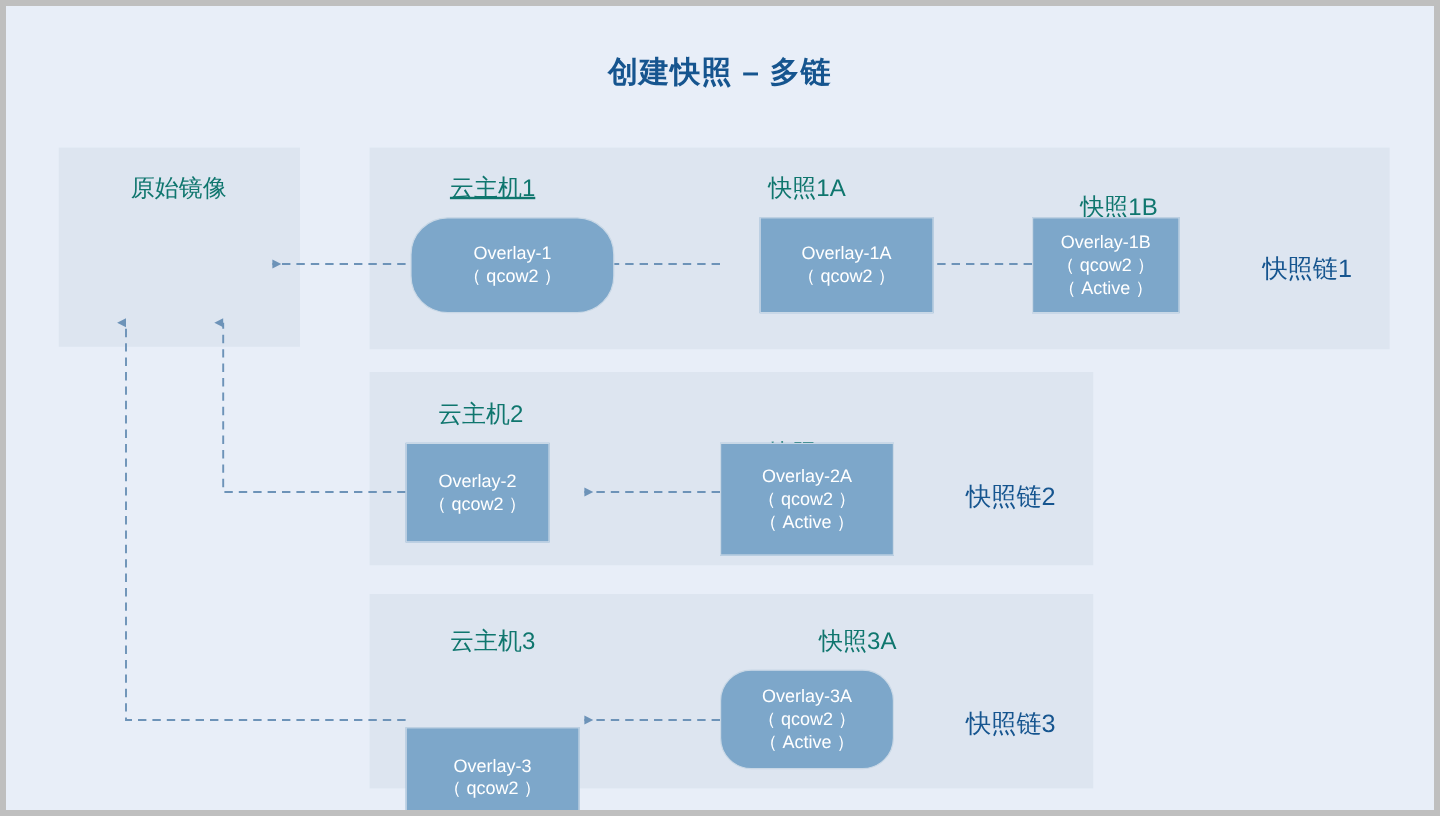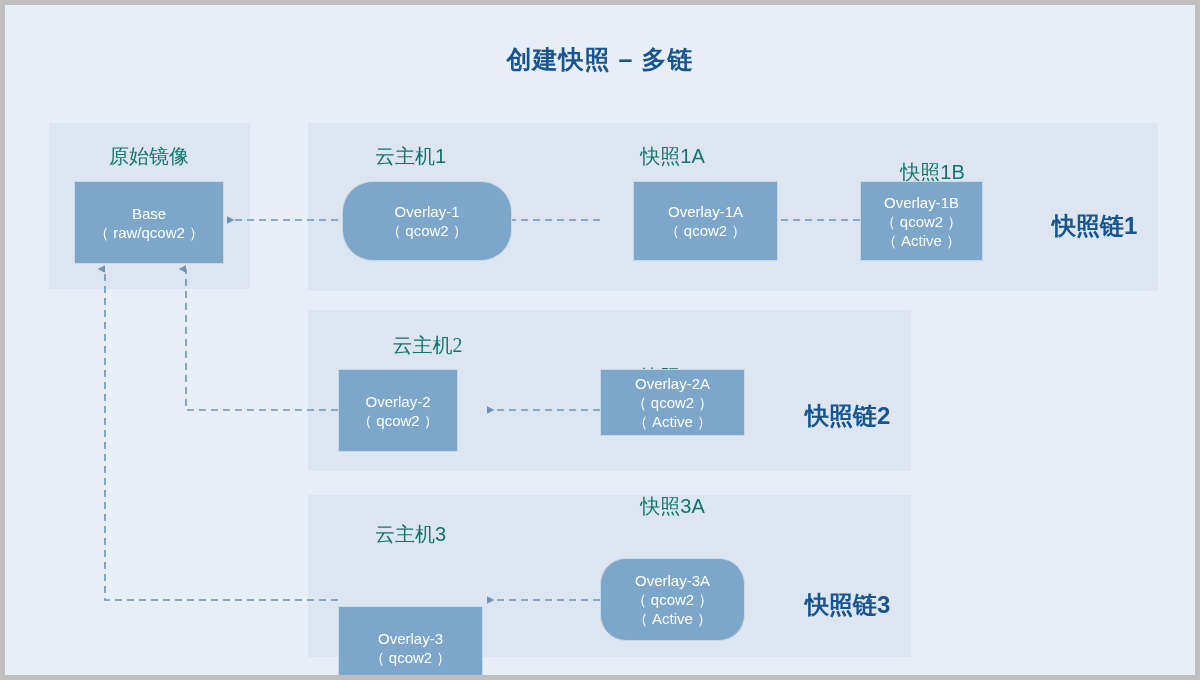--- a/index.html
+++ b/index.html
@@ -56,47 +56,47 @@
     white-space: pre-line;
   }
   .node-line { display: block; }
 
   #node-base       { left: 69px;  top: 176px; width: 150px; height: 83px; }
   #node-overlay-1  { left: 337px; top: 176px; width: 170px; height: 80px; border-radius: 31px; }
   #node-overlay-1a { left: 595px; top: 176px; width: 145px; height: 80px; margin-left: 33px; }
   #node-overlay-1b { left: 855px; top: 176px; width: 123px; height: 80px; }
 
   #node-overlay-2  { left: 333px; top: 364px; width: 120px; height: 83px; }
-  #node-overlay-2a { left: 595px; top: 364px; width: 145px; height: 67px; }
+  #node-overlay-2a { left: 595px; top: 364px; width: 145px; height: 94px; }
 
   #node-overlay-3  { left: 333px; top: 553px; width: 145px; height: 83px; margin-top: 48px; }
   #node-overlay-3a { left: 595px; top: 553px; width: 145px; height: 83px; border-radius: 26px; }
 
   
   .caption {
     position: absolute;
     font-size: 20px;
     color: #0f766e;
     text-align: center;
     width: 150px;
   }
   #caption-source   { left: 69px;  top: 138px; width: 150px; }
-  #caption-host-1   { left: 331px; top: 138px; width: 149px; }
+  #caption-host-1   { left: 331px; top: 138px; width: 149px; text-decoration: underline; }
   #caption-snap-1a  { left: 593px; top: 138px; width: 149px; }
   #caption-snap-1b  { left: 853px; top: 154px; width: 149px; }
-  #caption-host-2   { left: 348px; top: 327px; width: 149px; font-family: Liberation Serif, serif; }
+  #caption-host-2   { left: 321px; top: 327px; width: 149px; }
   #caption-snap-2a  { left: 593px; top: 327px; width: 149px; margin-top: 32px; }
   #caption-host-3   { left: 331px; top: 516px; width: 149px; text-align: center; }
-  #caption-snap-3a  { left: 593px; top: 488px; width: 149px; }
+  #caption-snap-3a  { left: 593px; top: 516px; width: 149px; text-align: right; }
 
   
   .chain-label {
     position: absolute;
-    font-size: 24px;
-    font-weight: bold;
+    font-size: 21px;
+    font-weight: normal;
     color: #16558f;
     white-space: nowrap;
   }
   #chain-label-1 { left: 1047px; top: 205px; }
   #chain-label-2 { left: 800px;  top: 395px; }
   #chain-label-3 { left: 800px;  top: 584px; }
 
   
   #connector-layer {
     position: absolute;
@@ -144,24 +144,20 @@
 
   <div class="caption" id="caption-source">原始镜像</div>
   <div class="caption" id="caption-host-1">云主机1</div>
   <div class="caption" id="caption-snap-1a">快照1A</div>
   <div class="caption" id="caption-snap-1b">快照1B</div>
   <div class="caption" id="caption-host-2">云主机2</div>
   <div class="caption" id="caption-snap-2a">快照2A</div>
   <div class="caption" id="caption-host-3">云主机3</div>
   <div class="caption" id="caption-snap-3a">快照3A</div>
 
-  <div class="node" id="node-base">
-    <span class="node-line">Base</span>
-    <span class="node-line">（ raw/qcow2 ）</span>
-  </div>
 
   <div class="node" id="node-overlay-1">
     <span class="node-line">Overlay-1</span>
     <span class="node-line">（ qcow2 ）</span>
   </div>
 
   <div class="node" id="node-overlay-1a">
     <span class="node-line">Overlay-1A</span>
     <span class="node-line">（ qcow2 ）</span>
   </div>

